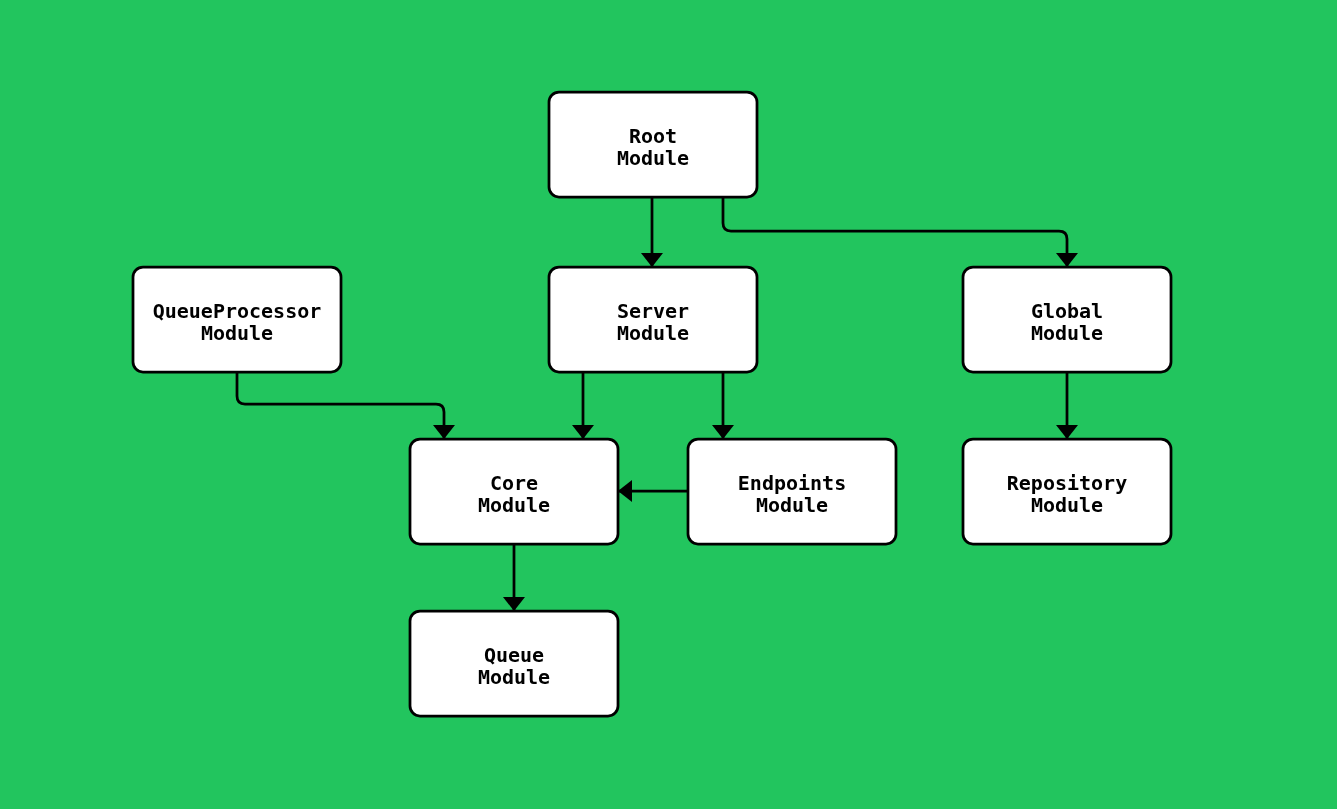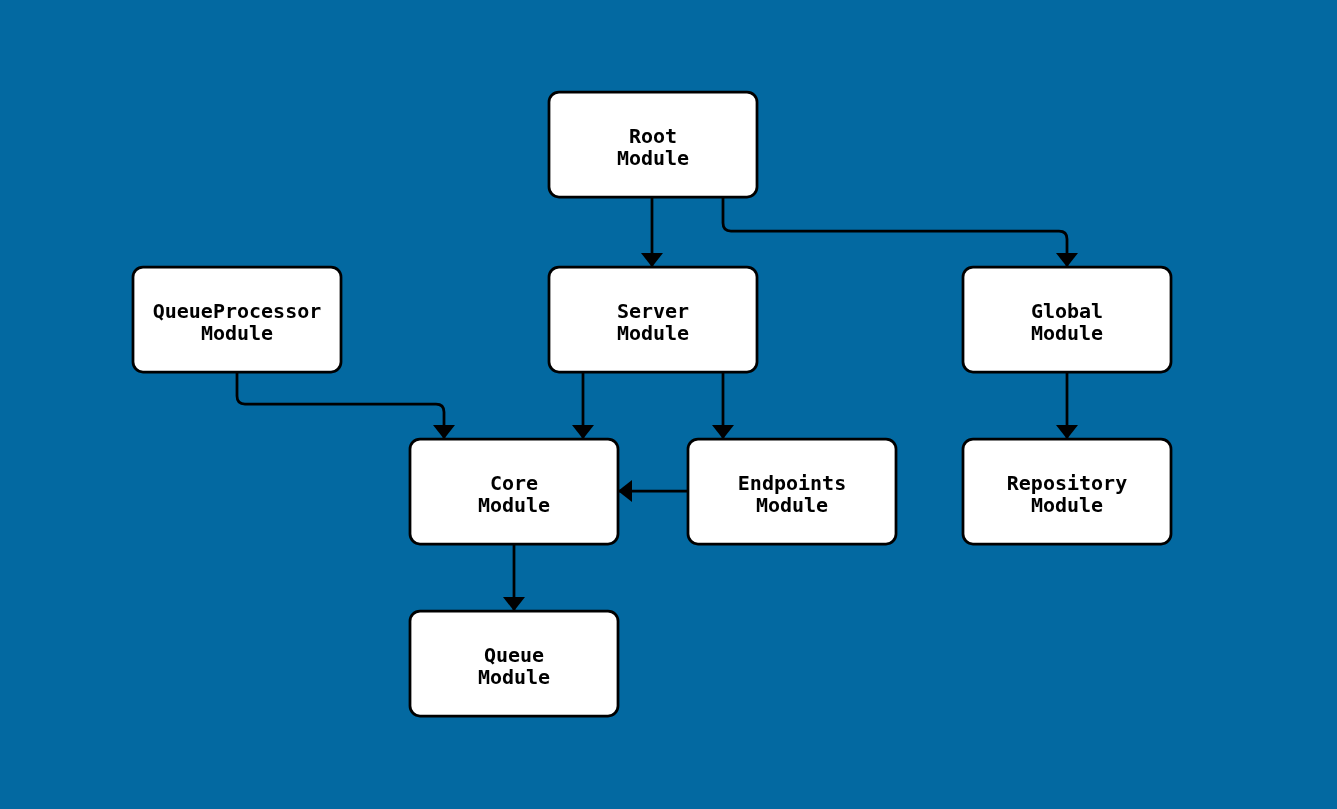--- a/index.html
+++ b/index.html
@@ -4,21 +4,21 @@
 <style>
   html, body {
     margin: 0;
     padding: 0;
     background: #ffffff;
   }
   .canvas {
     position: relative;
     width: 1337px;
     height: 809px;
-    background: #0369a1;
+    background: #22c55e;
     overflow: hidden;
   }
   svg { display: block; }
   .edge-path {
     fill: none;
     stroke: #000000;
     stroke-width: 2.75;
   }
   .node-rect {
     fill: #ffffff;

